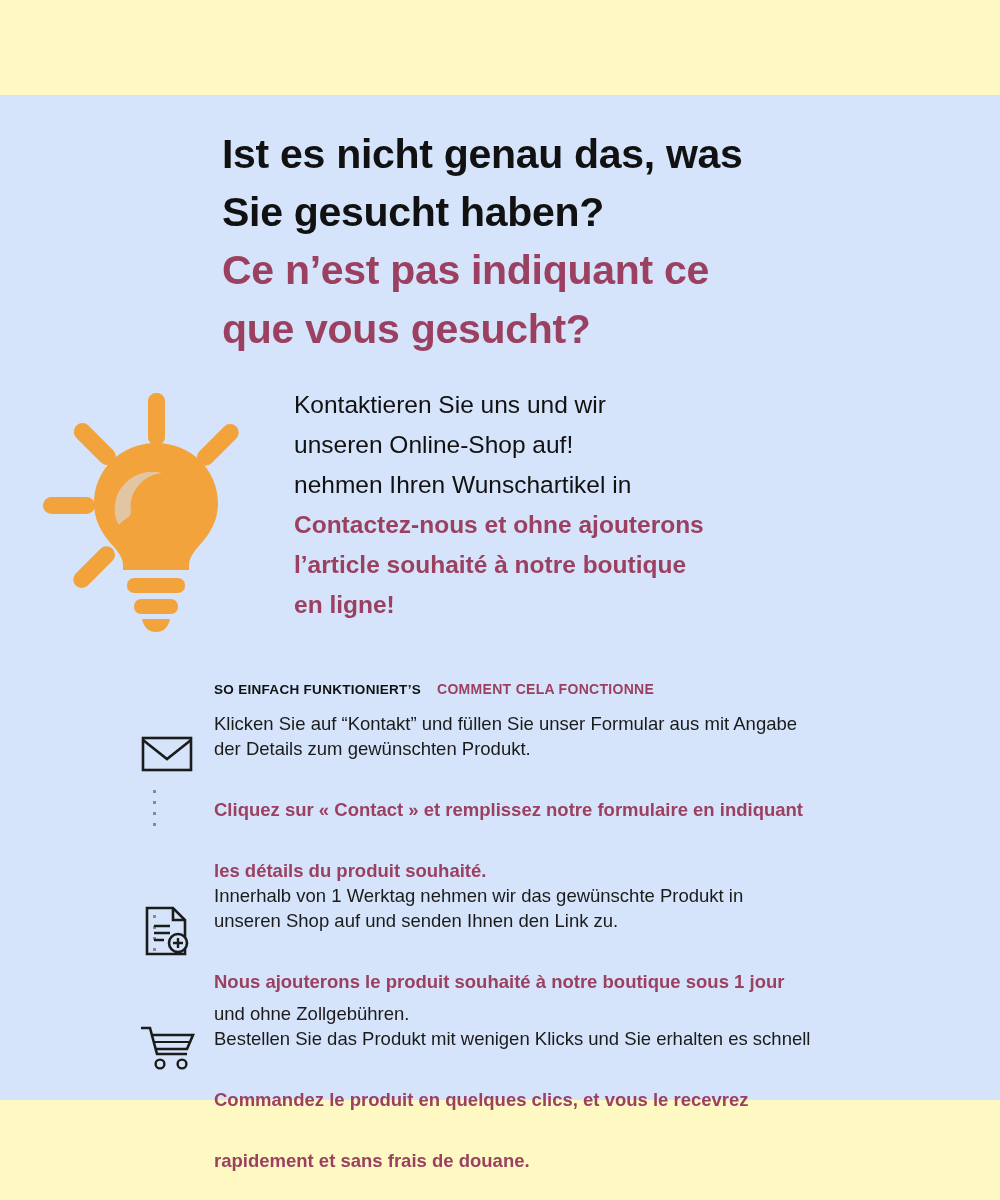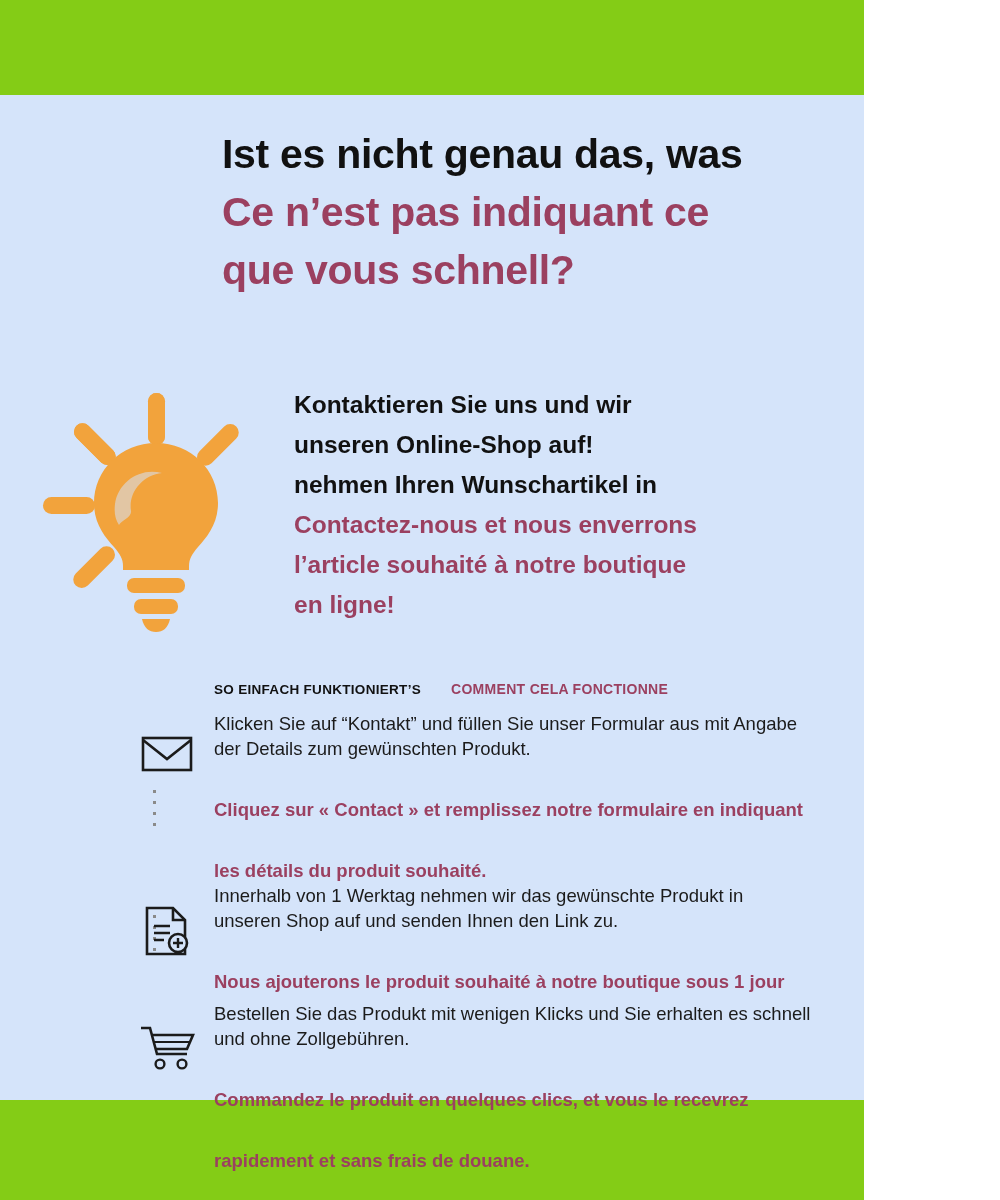--- a/index.html
+++ b/index.html
@@ -4,23 +4,23 @@
 <style>
   * { box-sizing: border-box; margin: 0; padding: 0; }
   html, body {
     width: 1000px;
     height: 1200px;
     background: #ffffff;
     font-family: "Liberation Sans", sans-serif;
   }
   #page {
     position: relative;
-    width: 864px;
+    width: 1000px;
     height: 1200px;
-    background: #84cc16;
+    background: #fef9c3;
     overflow: hidden;
   }
   .banner {
     position: absolute;
     left: 0;
     top: 95px;
     width: 1000px;
     height: 1005px;
     background: #d5e4fa;
   }
@@ -59,38 +59,38 @@
   
   .sub {
     position: absolute;
     left: 294px;
     top: 385px;
     width: 600px;
   }
   .sub .de {
     font-size: 24.5px;
     line-height: 1.63;
-    font-weight: bold;
+    font-weight: normal;
     color: #111111;
   }
   .sub .fr {
     font-size: 24.5px;
     line-height: 1.63;
     font-weight: bold;
     color: #9b4060;
   }
 
   
   .howrow {
     position: absolute;
     left: 214px;
     top: 681px;
     display: flex;
     align-items: baseline;
-    gap: 30px;
+    gap: 16px;
   }
   .howrow .de {
     font-size: 13.5px;
     font-weight: bold;
     color: #111111;
     letter-spacing: 0.3px;
   }
   .howrow .fr {
     font-size: 14px;
     font-weight: bold;
@@ -150,22 +150,23 @@
 </style>
 </head>
 <body>
 
 <div id="page">
 
   <div class="banner"></div>
 
   <div class="headline">
     <div class="de">Ist es nicht genau das, was</div>
+    <div class="de">Sie gesucht haben?</div>
     <div class="fr">Ce n’est pas indiquant ce</div>
-    <div class="fr">que vous schnell?</div>
+    <div class="fr">que vous gesucht?</div>
   </div>
 
   <div class="bulb">
     <svg viewBox="0 0 240 250" width="240" height="250" aria-hidden="true">
       <g fill="#f2a33c">
 
         <rect x="113" y="8" width="17" height="52" rx="8.5"></rect>
         <rect x="8" y="112" width="52" height="17" rx="8.5"></rect>
         <g transform="rotate(-45 121 121)">
           <rect x="113" y="8" width="17" height="52" rx="8.5"></rect>
@@ -187,21 +188,21 @@
         <rect x="99" y="214" width="44" height="15" rx="7"></rect>
         <path d="M107 234h28c-2 9-7 13-14 13s-12-4-14-13z"></path>
       </g>
     </svg>
   </div>
 
   <div class="sub">
     <div class="de">Kontaktieren Sie uns und wir</div>
     <div class="de">unseren Online-Shop auf!</div>
     <div class="de">nehmen Ihren Wunschartikel in</div>
-    <div class="fr">Contactez-nous et nous enverrons</div>
+    <div class="fr">Contactez-nous et ohne ajouterons</div>
     <div class="fr">l’article souhaité à notre boutique</div>
     <div class="fr">en ligne!</div>
   </div>
 
   <div class="howrow">
     <span class="de">SO EINFACH FUNKTIONIERT’S</span>
     <span class="fr">COMMENT CELA FONCTIONNE</span>
   </div>
 
   <div class="dots d1"></div>
@@ -245,21 +246,21 @@
       <div class="step-icon">
         <svg viewBox="0 0 56 46" width="56" height="46" aria-hidden="true">
           <path d="M2 4h9l7 26h30" fill="none" stroke="#1b1b1b" stroke-width="2.6"></path>
           <path d="M13 11h41l-6 14H17" fill="none" stroke="#1b1b1b" stroke-width="2.6"></path>
           <path d="M15 18h36" stroke="#1b1b1b" stroke-width="2.2"></path>
           <circle cx="21" cy="40" r="4.4" fill="none" stroke="#1b1b1b" stroke-width="2.4"></circle>
           <circle cx="43" cy="40" r="4.4" fill="none" stroke="#1b1b1b" stroke-width="2.4"></circle>
         </svg>
       </div>
       <div class="step-text">
+        <div class="de">und ohne Zollgebühren.</div>
         <div class="de">Bestellen Sie das Produkt mit wenigen Klicks und Sie erhalten es schnell</div>
-        <div class="de">und ohne Zollgebühren.</div>
         <div class="fr">Commandez le produit en quelques clics, et vous le recevrez</div>
         <div class="fr">rapidement et sans frais de douane.</div>
       </div>
     </div>
 
   </div>
 </div>
 
 </body></html>

